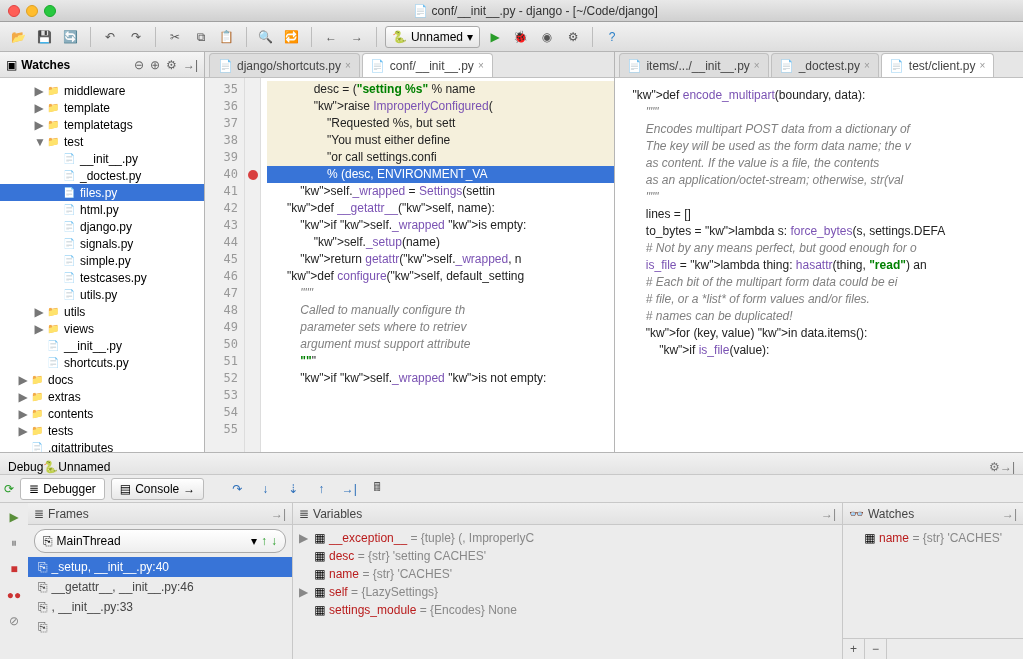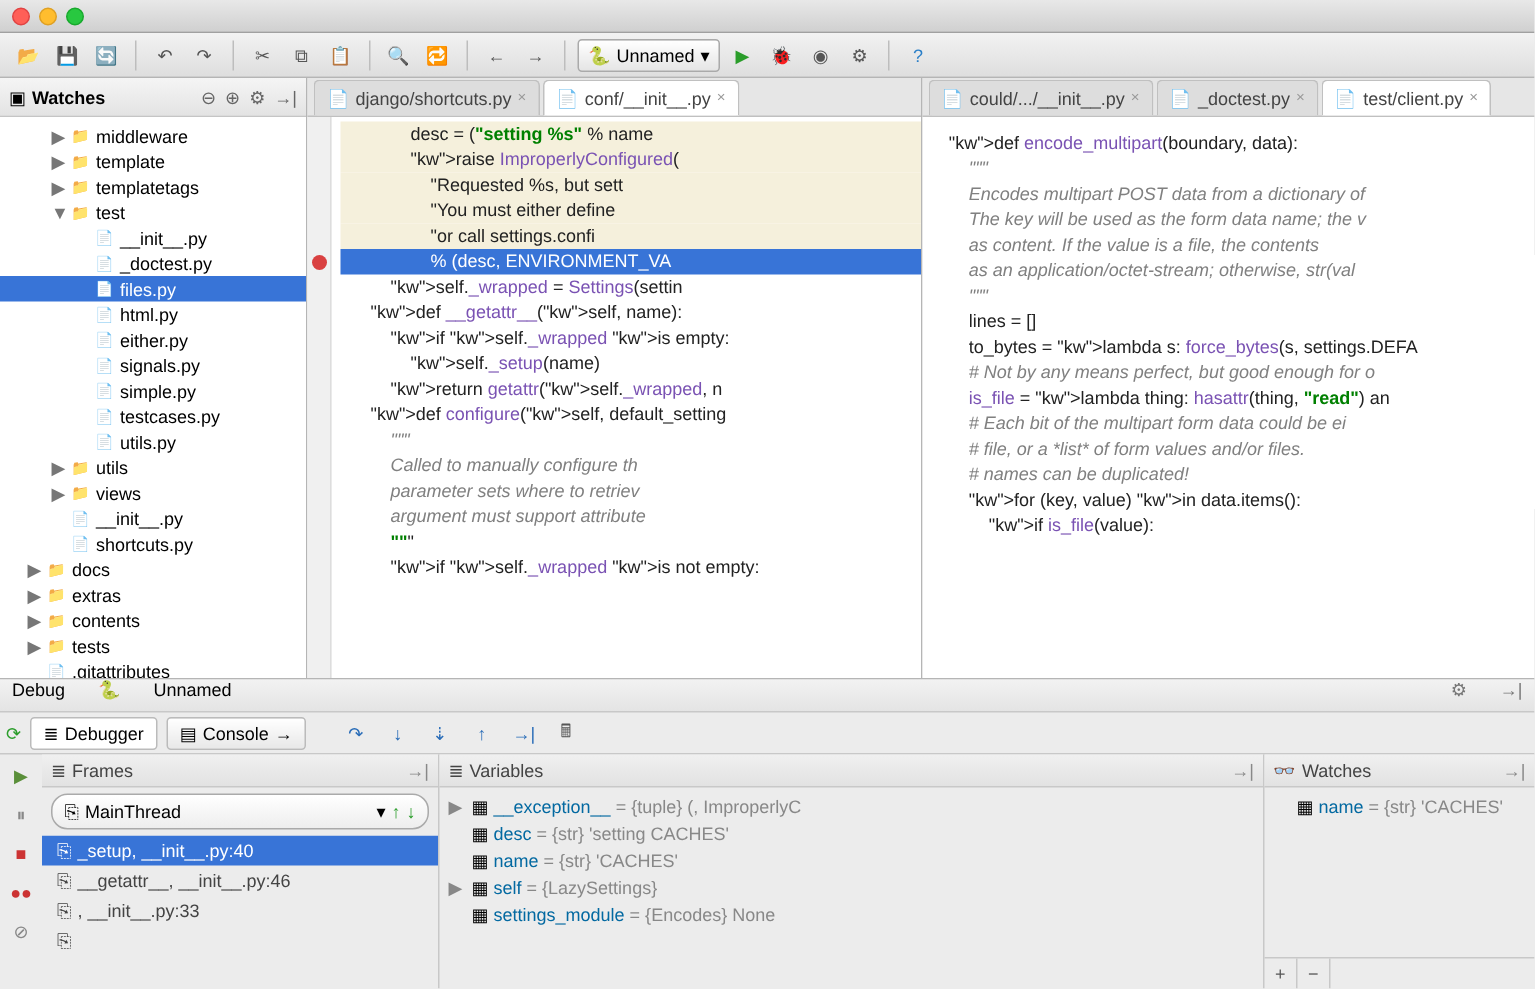--- a/index.html
+++ b/index.html
@@ -51,53 +51,57 @@
 .bp{width:10px;height:10px;background:#d94040;border-radius:50%;margin:3.5px auto;}
 .code{flex:1;font-family:Menlo,monospace;font-size:12px;line-height:17px;padding:3px 0 0 6px;white-space:pre;overflow:hidden;color:#222;}
 .fn{color:#7a52b3;}
 .st{color:#008000;font-weight:bold;}
 .cm{color:#808080;font-style:italic;}
 .sel-line{background:#3874d7;color:#fff;display:inline-block;width:100%;}
 .warn-bg{background:#f5f0dc;}
 
 
 .debug{height:207px;border-top:1px solid #b5b5b5;display:flex;flex-direction:column;background:#ececec;}
-.dbg-header{height:22px;display:flex;align-items:flex-start;padding:0 8px;gap:22px;background:linear-gradient(#f2f2f2,#e4e4e4);border-bottom:1px solid #c8c8c8;}
+.dbg-header{height:22px;display:flex;align-items:flex-end;padding:0 8px;gap:0;background:linear-gradient(#f2f2f2,#e4e4e4);border-bottom:1px solid #c8c8c8;}
 .dbg-header .gear{margin-left:auto;color:#777;}
 .dbg-tabs{height:28px;display:flex;align-items:center;padding:0 4px;gap:6px;border-bottom:1px solid #c8c8c8;}
 .dbg-tab{height:22px;padding:0 8px;display:flex;align-items:center;gap:4px;background:linear-gradient(#fff,#e8e8e8);border:1px solid #bbb;border-radius:3px;font-size:11px;}
 .dbg-tab.active{background:#fff;}
 .dbg-body{flex:1;display:flex;}
 .dbg-col-left{width:28px;display:flex;flex-direction:column;align-items:center;padding-top:4px;gap:6px;color:#5a8f3a;}
 .dbg-col-left span{width:20px;height:20px;display:flex;align-items:center;justify-content:center;}
 .frames{width:265px;border-right:1px solid #c8c8c8;display:flex;flex-direction:column;}
 .panel-head{height:22px;background:linear-gradient(#f0f0f0,#e2e2e2);border-bottom:1px solid #c8c8c8;display:flex;align-items:center;padding:0 6px;gap:4px;font-size:11px;color:#444;}
 .panel-head .tools{margin-left:auto;display:flex;gap:4px;color:#888;}
 .thread-sel{height:24px;margin:4px 6px;background:linear-gradient(#fff,#eee);border:1px solid #aaa;border-radius:11px;display:flex;align-items:center;padding:0 8px;gap:4px;}
 .frame-list{flex:1;overflow:auto;}
 .frame-row{padding:3px 10px;font-size:11px;color:#444;display:flex;gap:4px;}
 .frame-row.sel{background:#3874d7;color:#fff;}
 .vars{flex:1;border-right:1px solid #c8c8c8;display:flex;flex-direction:column;}
 .var-list{flex:1;padding:4px 6px;font-size:11px;line-height:18px;overflow:hidden;}
 .var-row{white-space:nowrap;}
 .vr-arrow{display:inline-block;width:12px;color:#888;}
-.vr-name{color:#0369a1;}
+.vr-name{color:#b91c1c;}
 .vr-type{color:#888;}
 .watches{width:180px;display:flex;flex-direction:column;}
 .watch-footer{border-top:1px solid #c8c8c8;display:flex;}
 .watch-footer span{width:22px;height:20px;display:flex;align-items:center;justify-content:center;border-right:1px solid #c8c8c8;color:#555;}
 </style>
 </head>
 <body>
 
 <div class="titlebar">
   <div class="traffic">
     <span class="tl-close"></span>
     <span class="tl-min"></span>
     <span class="tl-max"></span>
+  </div>
+  <div class="title-text">
+    <span>📄</span>
+    <span>conf/__init__.py - django - [~/Code/django]</span>
   </div>
 </div>
 
 <div class="toolbar">
   <span class="tb-btn">📂</span>
   <span class="tb-btn">💾</span>
   <span class="tb-btn">🔄</span>
   <span class="tb-sep"></span>
   <span class="tb-btn">↶</span>
   <span class="tb-btn">↷</span>
@@ -175,21 +179,21 @@
           <span>files.py</span>
         </div>
         <div class="tree-row" style="padding-left: 50px;">
           <span class="arrow"></span>
           <span class="fi fi-py">📄</span>
           <span>html.py</span>
         </div>
         <div class="tree-row" style="padding-left: 50px;">
           <span class="arrow"></span>
           <span class="fi fi-py">📄</span>
-          <span>either.py</span>
+          <span>django.py</span>
         </div>
         <div class="tree-row" style="padding-left: 50px;">
           <span class="arrow"></span>
           <span class="fi fi-py">📄</span>
           <span>signals.py</span>
         </div>
         <div class="tree-row" style="padding-left: 50px;">
           <span class="arrow"></span>
           <span class="fi fi-py">📄</span>
           <span>simple.py</span>
@@ -260,20 +264,21 @@
             <span>django/shortcuts.py</span>
             <span class="x">×</span>
           </div>
           <div class="tab active">
             <span>📄</span>
             <span>conf/__init__.py</span>
             <span class="x">×</span>
           </div>
         </div>
       <div class="code-wrap">
+        <div class="gutter" id="left-gutter">35<br>36<br>37<br>38<br>39<br>40<br>41<br>42<br>43<br>44<br>45<br>46<br>47<br>48<br>49<br>50<br>51<br>52<br>53<br>54<br>55<br></div>
         <div class="gbreak" id="left-bp">
             <div style="height:17px"></div>
             <div style="height:17px"></div>
             <div style="height:17px"></div>
             <div style="height:17px"></div>
             <div style="height:17px"></div>
             <div class="bp"></div>
             <div style="height:17px"></div>
             <div style="height:17px"></div>
             <div style="height:17px"></div>
@@ -290,21 +295,21 @@
             <div style="height:17px"></div>
             <div style="height:17px"></div>
           </div>
         <div class="code" id="left-code"><div class="warn-bg">              desc = (<span class="st">"setting %s"</span> % name</div><div class="warn-bg">              <span class="&lt;span">"kw"</span>&gt;raise <span class="fn">ImproperlyConfigured</span>(</div><div class="warn-bg">                  "Requested %s, but sett</div><div class="warn-bg">                  "You must either define</div><div class="warn-bg">                  "or call settings.confi</div><div class="warn-bg"><span class="sel-line">                  % (desc, ENVIRONMENT_VA</span></div><div class=""></div><div class="">          <span class="&lt;span">"kw"</span>&gt;self.<span class="fn">_wrapped</span> = <span class="fn">Settings</span>(settin</div><div class=""></div><div class="">      <span class="&lt;span">"kw"</span>&gt;def <span class="fn">__getattr__</span>(<span class="&lt;span">"kw"</span>&gt;self, name):</div><div class="">          <span class="&lt;span">"kw"</span>&gt;if <span class="&lt;span">"kw"</span>&gt;self.<span class="fn">_wrapped</span> <span class="&lt;span">"kw"</span>&gt;is empty:</div><div class="">              <span class="&lt;span">"kw"</span>&gt;self.<span class="fn">_setup</span>(name)</div><div class="">          <span class="&lt;span">"kw"</span>&gt;return <span class="fn">getattr</span>(<span class="&lt;span">"kw"</span>&gt;self.<span class="fn">_wrapped</span>, n</div><div class="warn-bg"></div><div class="">      <span class="&lt;span">"kw"</span>&gt;def <span class="fn">configure</span>(<span class="&lt;span">"kw"</span>&gt;self, default_setting</div><div class=""><span class="cm">          """</span></div><div class=""><span class="cm">          Called to manually configure th</span></div><div class=""><span class="cm">          parameter sets where to retriev</span></div><div class=""><span class="cm">          argument must support attribute</span></div><div class="">          <span class="st">""</span>"</div><div class="">          <span class="&lt;span">"kw"</span>&gt;if <span class="&lt;span">"kw"</span>&gt;self.<span class="fn">_wrapped</span> <span class="&lt;span">"kw"</span>&gt;is not empty:</div></div>
       </div>
     </div>
     <div class="pane">
       <div class="tabs" id="right-tabs">
           <div class="tab">
             <span>📄</span>
-            <span>could/.../__init__.py</span>
+            <span>items/.../__init__.py</span>
             <span class="x">×</span>
           </div>
           <div class="tab">
             <span>📄</span>
             <span>_doctest.py</span>
             <span class="x">×</span>
           </div>
           <div class="tab active">
             <span>📄</span>
             <span>test/client.py</span>

